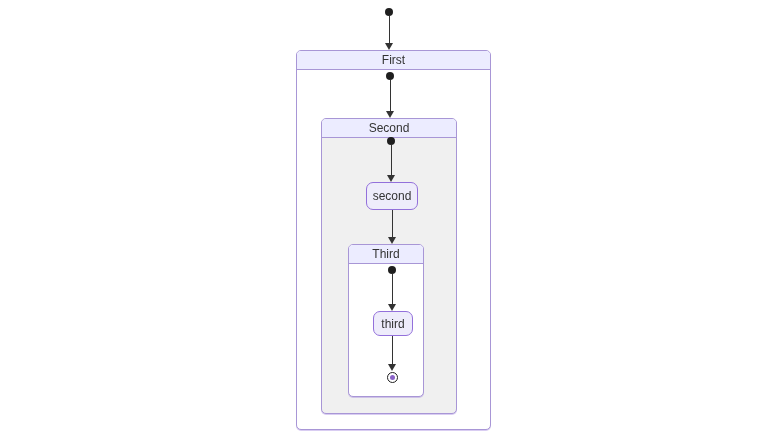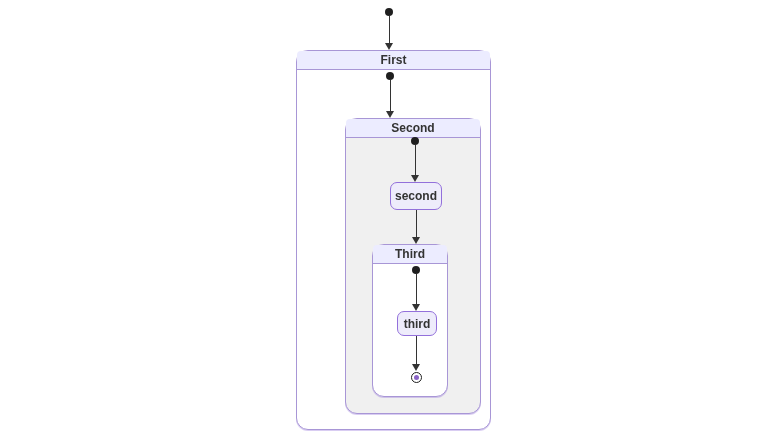--- a/index.html
+++ b/index.html
@@ -23,25 +23,24 @@
     font-family: "Liberation Sans", sans-serif;
     font-size: 12px;
     color: var(--text);
     overflow: hidden;
   }
   .composite {
     position: absolute;
     box-sizing: border-box;
     background: #ffffff;
     border: 1px solid var(--cluster-border);
-    border-radius: 12px;
+    border-radius: 5px;
     box-shadow: 0 1px 0 rgba(147,112,219,0.35);
-    font-weight: bold;
   }
-  .composite.alt-bg { background: var(--alt-background); margin-left: 24px; }
+  .composite.alt-bg { background: var(--alt-background); }
   .composite-title {
     height: 18px;
     line-height: 18px;
     text-align: center;
     background: var(--title-fill);
     border-bottom: 1px solid var(--cluster-border);
     border-radius: 4px 4px 0 0;
     font-size: 12px;
     color: var(--text);
   }

